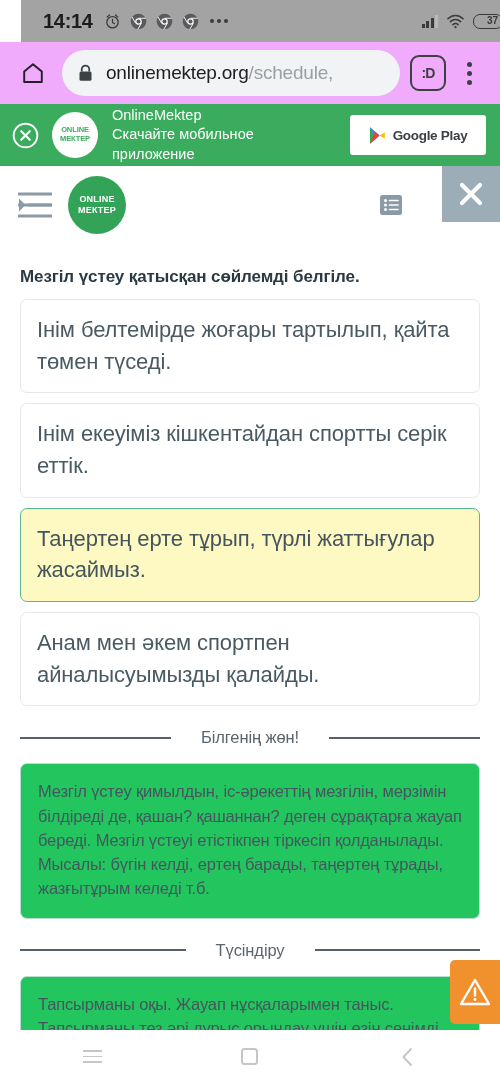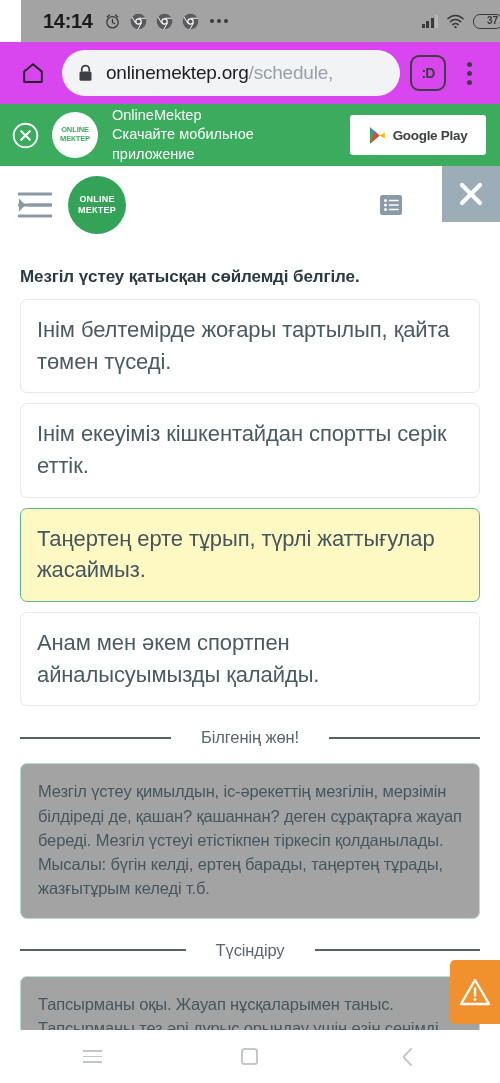--- a/index.html
+++ b/index.html
@@ -51,21 +51,21 @@
     width: 2px; height: 5px; background: #3a3a3c;
     border-radius: 0 2px 2px 0;
   }
   .battery span { font-size: 10px; font-weight: bold; color: #3a3a3c; line-height: 1; }
 
   
   .browser-bar {
     height: 62px; width: 100%;
     display: flex; align-items: center;
     padding: 0 14px 0 10px; gap: 6px;
-    background: #d946ef;
+    background: #f0abfc;
   }
   .home-btn {
     width: 46px; height: 46px; flex: 0 0 46px;
     display: flex; align-items: center; justify-content: center;
   }
   .icon-home { width: 24px; height: 24px; display: block; }
   .omnibox {
     flex: 1; height: 46px;
     background: #f1f3f4; border-radius: 23px;
     display: flex; align-items: center;
@@ -200,21 +200,21 @@
     margin: 22px 0 16px 0;
   }
   .divider .line { flex: 1; height: 1.5px; background: #56616b; }
   .divider .label {
     font-size: 16.5px; color: #5a656d; white-space: nowrap;
     letter-spacing: -0.1px;
   }
 
   .info-box {
     border: 1.4px solid #b9ddd0; border-radius: 7px;
-    background: #a3a3a3;
+    background: #22c55e;
     padding: 15px 10px 17px 17px;
     font-size: 16.5px; line-height: 1.47; color: #45565f;
     letter-spacing: -0.15px;
   }
 
   
   .warning-fab {
     position: absolute; right: 0; top: 960px;
     width: 50px; height: 64px;
     background: #f0912e;

